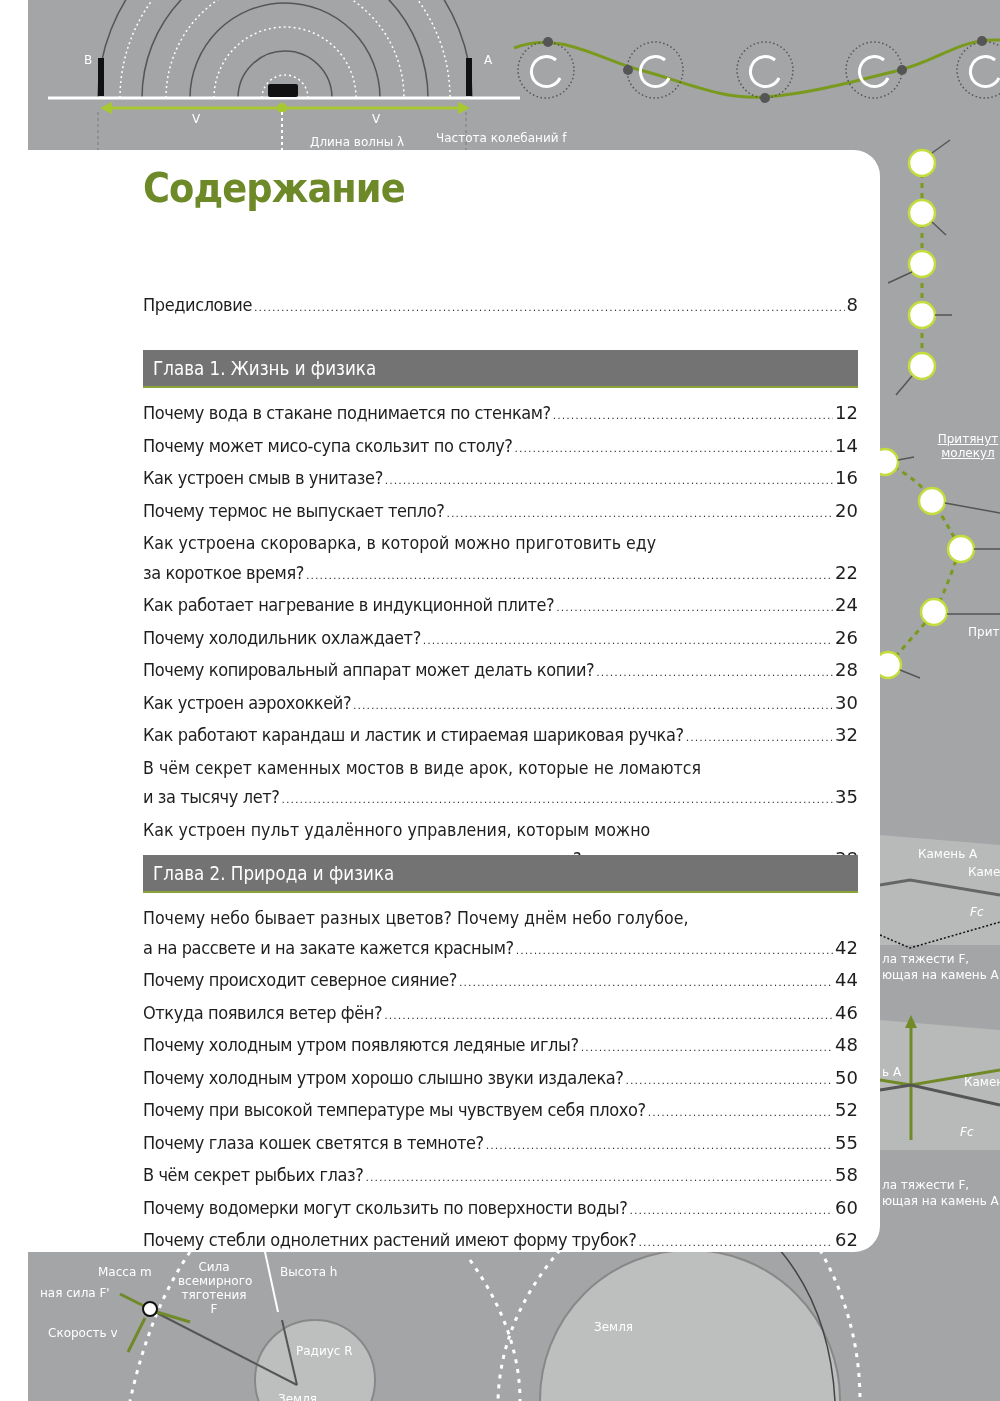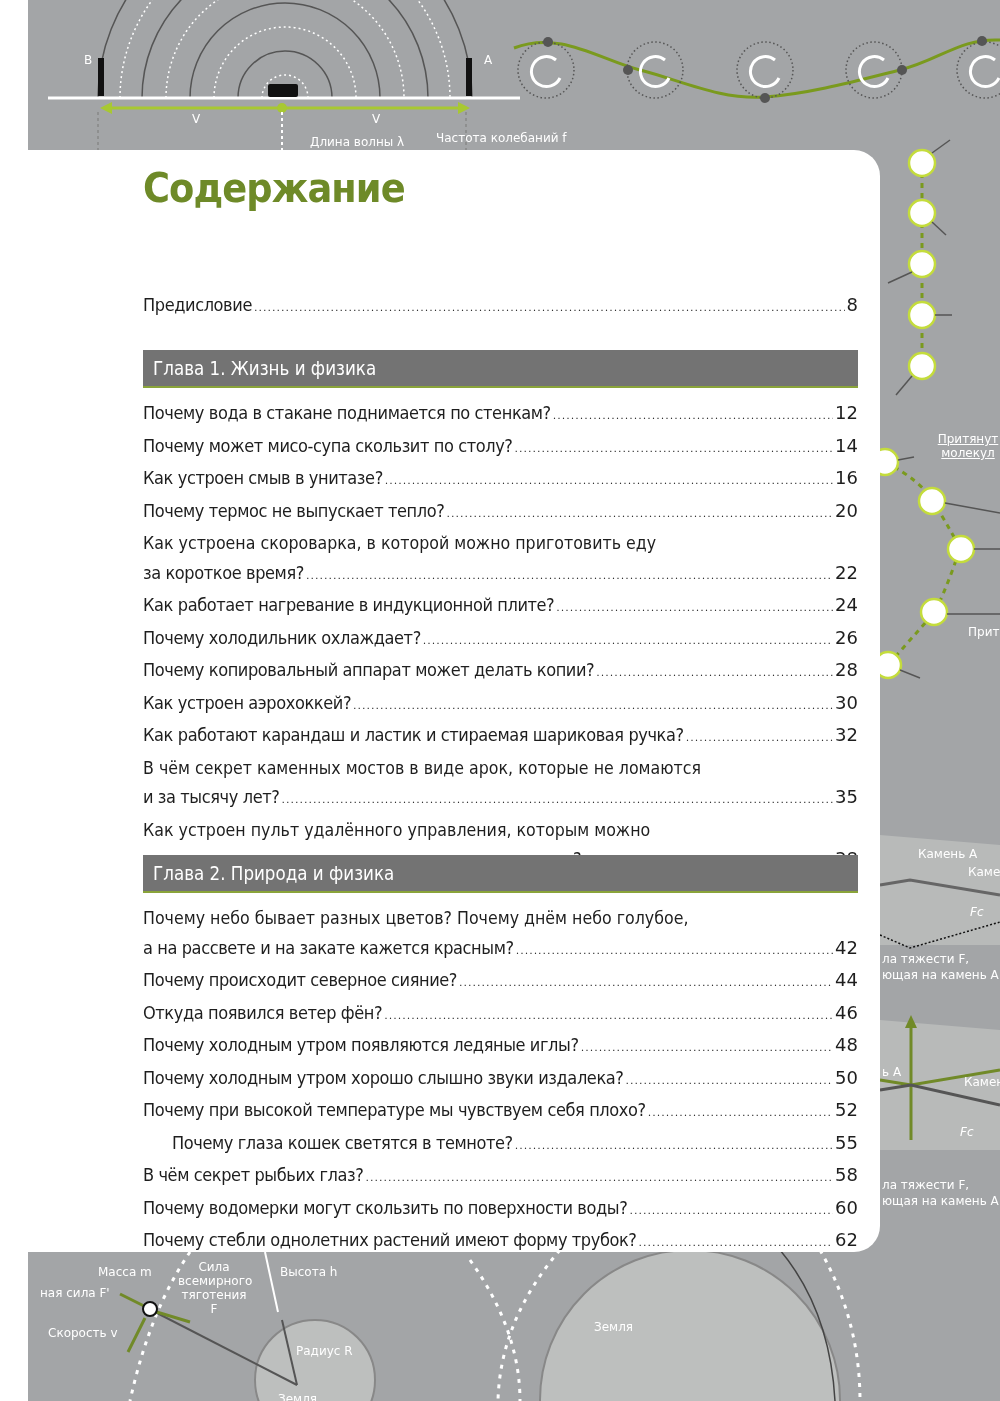--- a/index.html
+++ b/index.html
@@ -314,21 +314,21 @@
       </div>
       <div class="entry">
         <div class="line">
           <span class="text cond" style="transform: none; font-stretch: condensed; letter-spacing: -0.4px;">Почему при высокой температуре мы чувствуем себя плохо?</span>
           <span class="dots"></span>
           <span class="page">52</span>
         </div>
       </div>
       <div class="entry">
         <div class="line">
-          <span class="text cond" style="transform: none; font-stretch: condensed; letter-spacing: -0.4px; margin-left: 29px;">Почему глаза кошек светятся в темноте?</span>
+          <span class="text cond" style="transform: none; font-stretch: condensed; letter-spacing: -0.4px;">Почему глаза кошек светятся в темноте?</span>
           <span class="dots"></span>
           <span class="page">55</span>
         </div>
       </div>
       <div class="entry">
         <div class="line">
           <span class="text cond" style="transform: none; font-stretch: condensed; letter-spacing: -0.4px;">В чём секрет рыбьих глаз?</span>
           <span class="dots"></span>
           <span class="page">58</span>
         </div>

